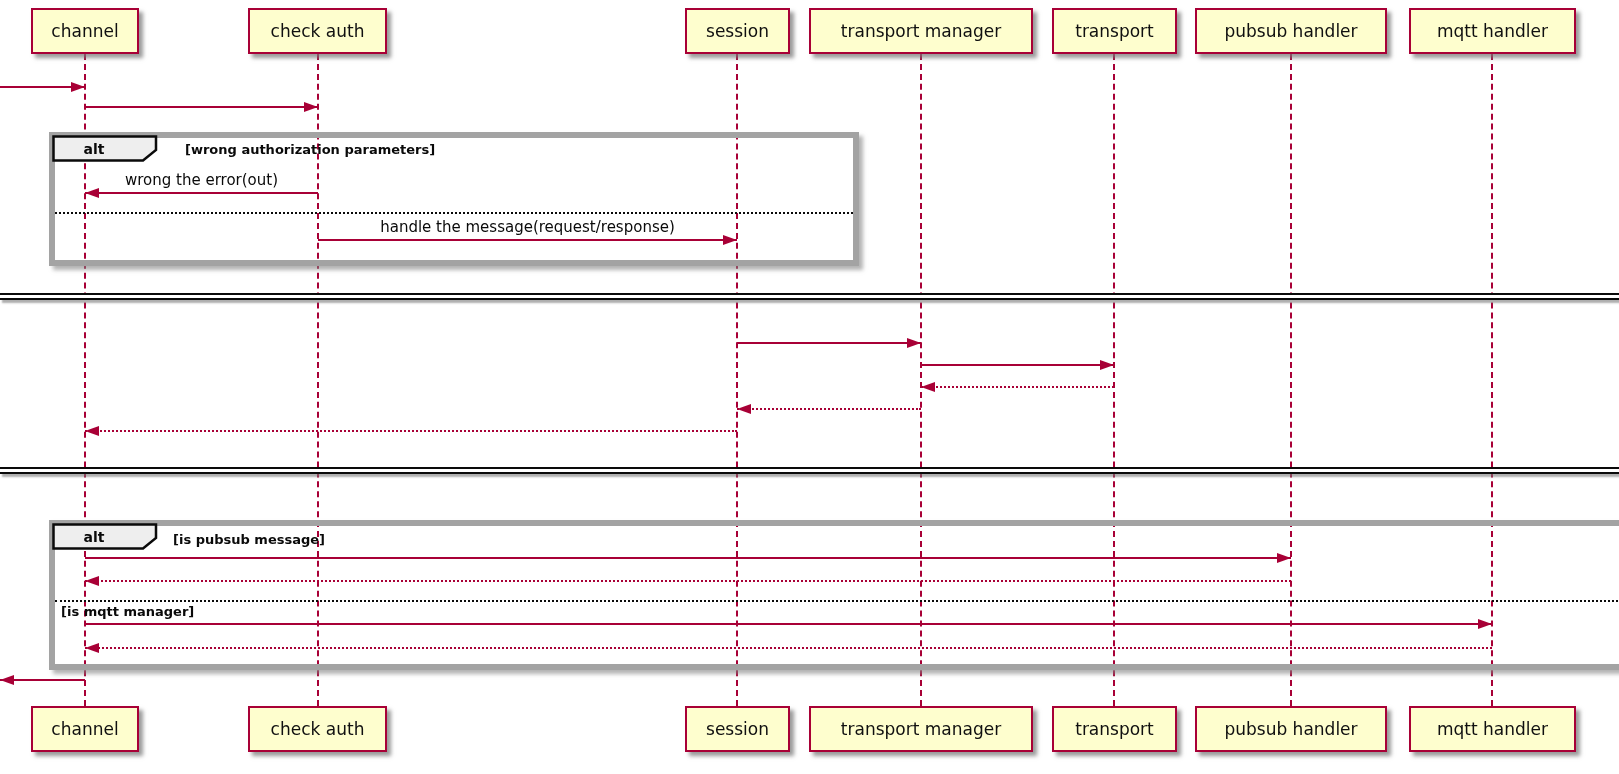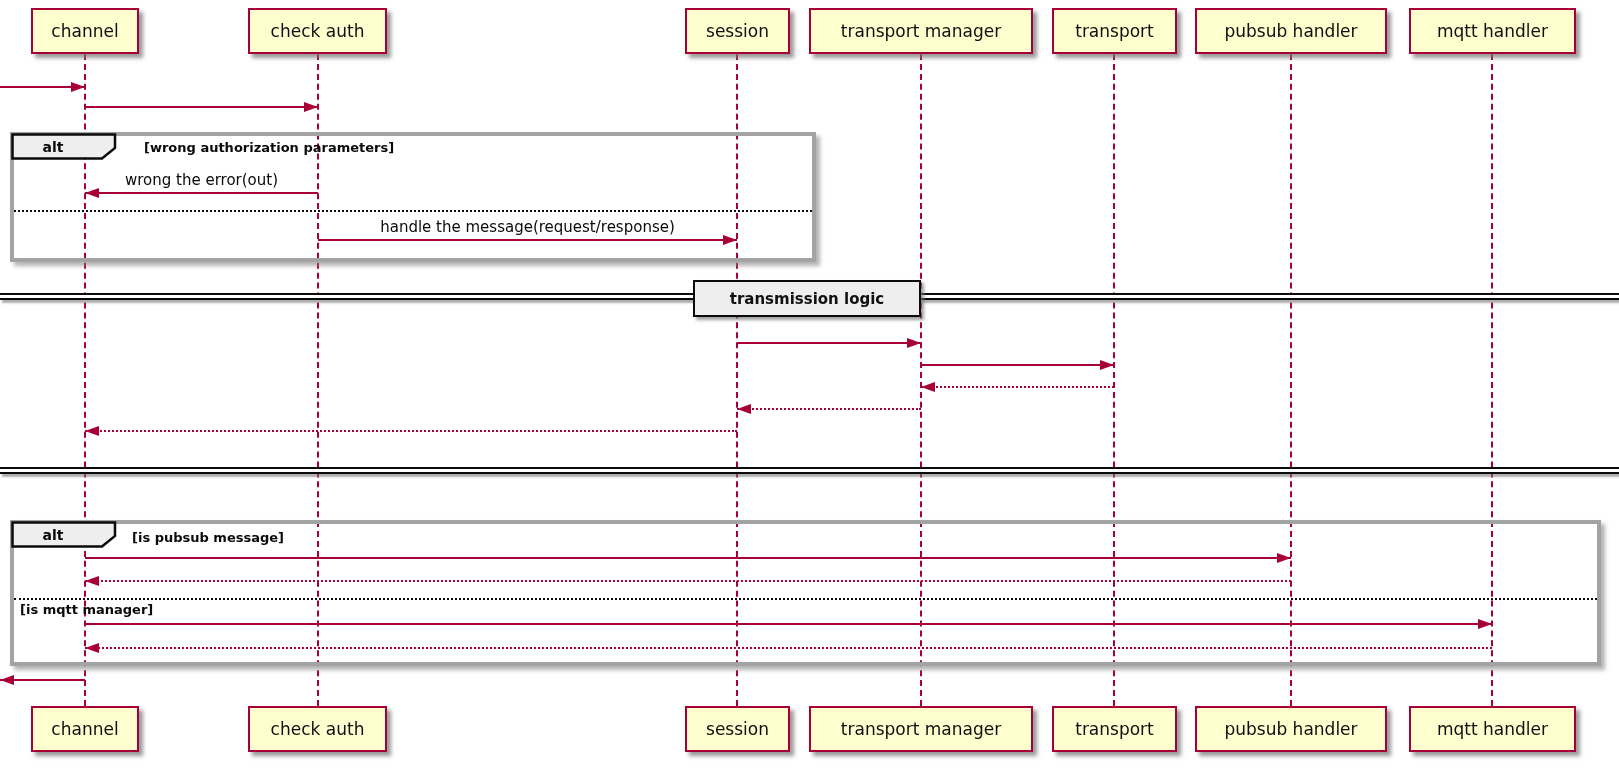--- a/index.html
+++ b/index.html
@@ -19,22 +19,22 @@
     border-top:2px solid #0a0a0a;border-bottom:2px solid #0a0a0a;
     box-shadow:2px 3px 2px rgba(120,120,120,.6);z-index:2;
   }
   .divbox{
     position:absolute;background:#EEEEEE;border:2px solid #0a0a0a;
     box-shadow:3px 3px 3px rgba(120,120,120,.7);
     display:flex;align-items:center;justify-content:center;
     font-size:15px;font-weight:bold;z-index:4;white-space:nowrap;
   }
   .frame{
-    position:absolute;border:4px solid #a3a3a3;background:transparent;
-    box-shadow:4px 4px 4px rgba(130,130,130,.6);z-index:3;
+    position:absolute;border:6px solid #a3a3a3;background:transparent;
+    box-shadow:4px 4px 4px rgba(130,130,130,.6);z-index:3;margin-left:39px;
   }
   .frame-divider{position:absolute;left:0;right:0;border-top:2px dotted #0a0a0a;z-index:3;}
   .condition{
     position:absolute;font-size:13px;font-weight:bold;color:#0a0a0a;
     white-space:nowrap;z-index:4;
   }
   .alt-tab{position:absolute;left:-3px;top:-3px;z-index:5;}
   .mline{position:absolute;height:0;z-index:5;}
   .mline.solid{border-top:2px solid #A80036;}
   .mline.dotted{border-top:2px dotted #A80036;}
@@ -52,21 +52,20 @@
 
 <div id="canvas">
     <div class="lifeline" style="left: 84px; top: 54px; height: 652px; border-left-color: rgb(168, 0, 54);"></div>
     <div class="lifeline" style="left: 317px; top: 54px; height: 652px; border-left-color: rgb(168, 0, 54);"></div>
     <div class="lifeline" style="left: 736px; top: 54px; height: 652px; border-left-color: rgb(168, 0, 54);"></div>
     <div class="lifeline" style="left: 920px; top: 54px; height: 652px; border-left-color: rgb(168, 0, 54);"></div>
     <div class="lifeline" style="left: 1113px; top: 54px; height: 652px; border-left-color: rgb(168, 0, 54);"></div>
     <div class="lifeline" style="left: 1290px; top: 54px; height: 652px; border-left-color: rgb(168, 0, 54);"></div>
     <div class="lifeline" style="left: 1491px; top: 54px; height: 652px; border-left-color: rgb(168, 0, 54);"></div>
     <div class="divline" style="left: 0px; top: 293px; width: 1619px;"></div>
-    <div class="divbox" style="left: 693px; top: 280px; width: 224px; height: 33px; background: rgb(238, 238, 238);">transmission logic</div>
     <div class="divline" style="left: 0px; top: 467px; width: 1619px;"></div>
     <div class="frame" style="left: 10px; top: 132px; width: 798px; height: 122px;">
       <svg width="106" height="27" class="alt-tab">
         <path d="M1.5,1.5 H104 V15 L91,25.5 H1.5 Z" fill="#EEEEEE" stroke="#0A0A0A" stroke-width="2.5"></path>
         <text x="42" y="19" text-anchor="middle" font-size="14" font-weight="bold" fill="#0a0a0a">alt</text>
       </svg>
       <div class="condition" style="left: 130px; top: 4px;">[wrong authorization parameters]</div>
       <div class="frame-divider" style="top: 74px;"></div>
     </div>
     <div class="frame" style="left: 10px; top: 520px; width: 1583px; height: 138px;">

